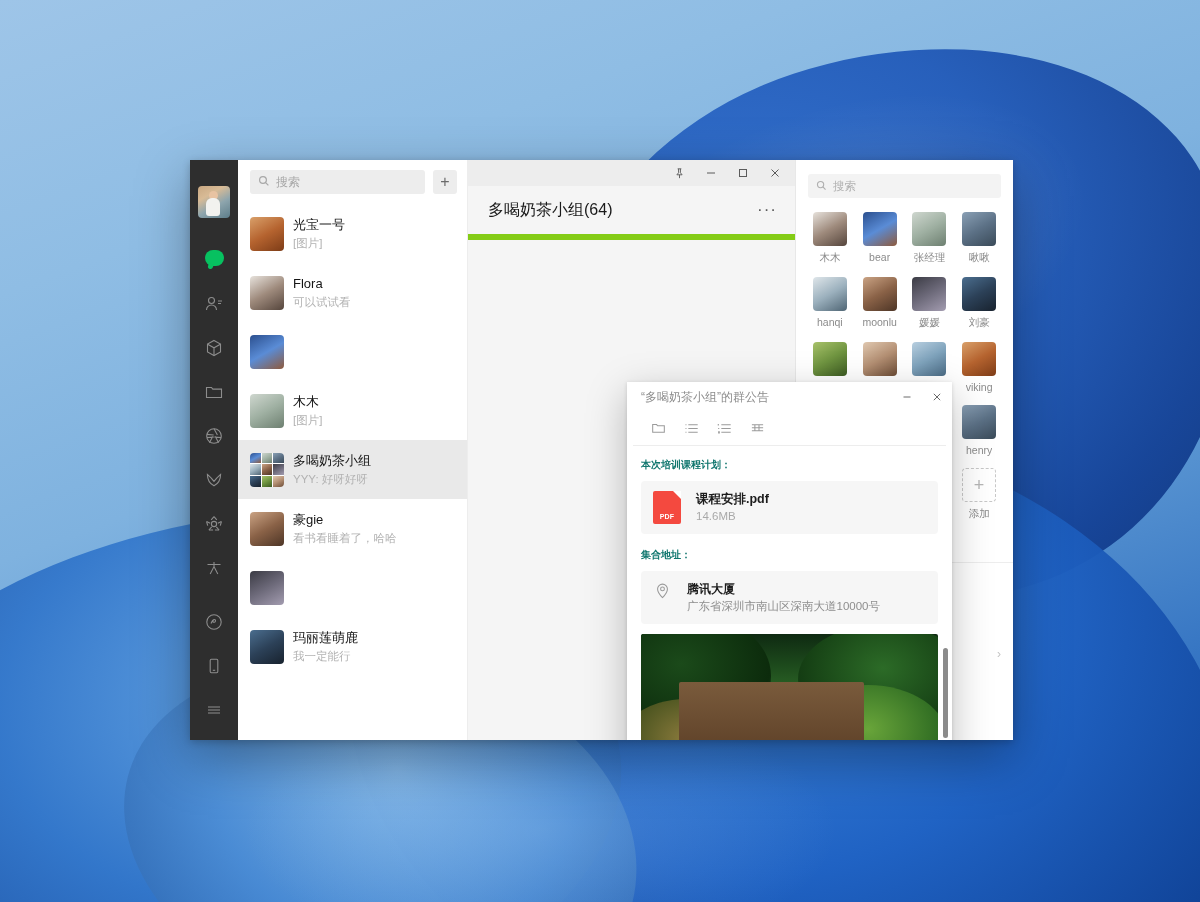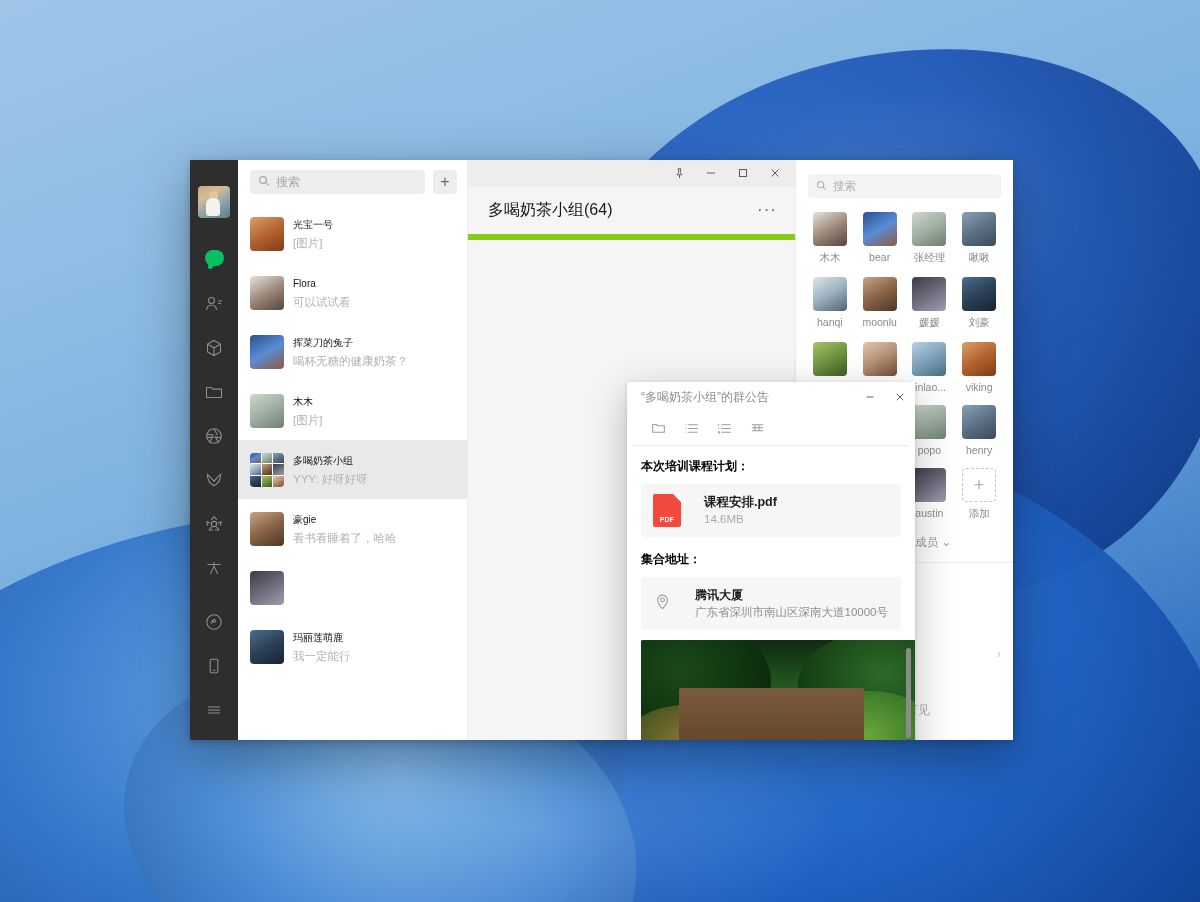--- a/index.html
+++ b/index.html
@@ -76,21 +76,21 @@
     flex: 1 1 auto; height: 24px; background:#ededed; border-radius: 3px; display:flex; align-items:center;
     gap: 6px; padding: 0 8px; color:#a8a8a8; font-size: 12px;
   }
   #list-add-btn { width: 24px; height: 24px; background:#ededed; border-radius:3px; display:flex; align-items:center;
     justify-content:center; color:#6b6b6b; font-size: 16px; line-height: 1; }
   #chat-items { flex:1 1 auto; overflow: hidden; }
   .chat-item { height: 59px; display:flex; align-items:center; padding: 0 10px 0 12px; gap: 9px; position:relative; }
   .chat-item.selected { background:#e9e9e9; }
   .chat-item .ava { width: 34px; height: 34px; border-radius: 4px; flex:0 0 34px; overflow:hidden; position:relative; }
   .chat-item .txt { flex: 1 1 auto; min-width:0; }
-  .chat-item .nm { font-size: 10px; color:#151515; white-space:nowrap; overflow:hidden; text-overflow:ellipsis; line-height: 17px; }
+  .chat-item .nm { font-size: 13px; color:#151515; white-space:nowrap; overflow:hidden; text-overflow:ellipsis; line-height: 17px; }
   .chat-item .sub { font-size: 11.5px; color:#b2b2b2; white-space:nowrap; overflow:hidden; text-overflow:ellipsis; line-height: 16px; margin-top:2px; }
   .chat-item .meta { font-size: 10.5px; color:#c0c0c0; align-self:flex-start; margin-top:10px; white-space:nowrap;}
 
   
   #conv-col { flex: 1 1 auto; display:flex; flex-direction: column; background:#f5f5f5; min-width:0; position:relative;}
   #titlebar { height: 26px; display:flex; align-items:center; justify-content:flex-end; padding-right: 4px; gap: 0; background:#ededed;}
   .win-btn { width: 32px; height: 26px; display:flex; align-items:center; justify-content:center; color:#5b5b5b; }
   #conv-header { height: 54px; background:#f5f5f5; display:flex; align-items:center; padding: 0 18px 0 20px; border-bottom:6px solid #84cc16;}
   #conv-title { font-size: 16px; color:#1a1a1a; flex: 1 1 auto; }
   #conv-more { color:#5b5b5b; font-size: 17px; letter-spacing: 1px; line-height: 10px; }
@@ -107,33 +107,33 @@
   .member.add .ava { border: 1px dashed #c8c8c8; display:flex; align-items:center; justify-content:center; color:#b5b5b5; font-size:18px; background:#fff;}
   #more-members { text-align:center; font-size: 11.5px; color:#9a9a9a; padding: 14px 0 12px; }
   #info-divider { height: 1px; background:#ededed; margin: 0 0 0 0; }
   .info-row { padding: 12px 14px 0; position:relative; }
   .info-row .lbl { font-size: 12.5px; color:#222; font-weight:bold; }
   .info-row .val { font-size: 12px; color:#aeaeae; margin-top: 6px; padding-right:14px; }
   .info-row .chev { position:absolute; right:12px; top: 32px; color:#c4c4c4; font-size: 12px; }
 
   
   #announce-dialog {
-    position: absolute; left: 437px; top: 222px; width: 288px; height: 458px;
+    position: absolute; left: 437px; top: 222px; width: 325px; height: 458px;
     background: #fff; box-shadow: 0 12px 38px rgba(0,0,0,.26), 0 1px 4px rgba(0,0,0,.14);
     display:flex; flex-direction:column; overflow:hidden;
   }
   #dlg-titlebar { height: 30px; display:flex; align-items:center; padding-left: 14px; }
   #dlg-title { font-size: 12px; color:#8c8c8c; flex:1 1 auto; white-space:nowrap; overflow:hidden;}
   .dlg-win-btn { width: 30px; height: 30px; display:flex; align-items:center; justify-content:center; color:#6a6a6a; }
   #dlg-toolbar { height: 34px; display:flex; align-items:center; gap: 18px; padding: 0 18px; border-bottom: 1px solid #ededed; margin: 0 6px;}
   .tool-ico { color:#9b9b9b; display:flex; align-items:center; }
   #dlg-content { flex: 1 1 auto; padding: 12px 14px 0 14px; overflow:hidden; position:relative; }
-  .sec-label { font-size: 12px; color:#000000; font-weight:bold; margin-bottom: 9px; }
+  .sec-label { font-size: 10px; color:#0f766e; font-weight:bold; margin-bottom: 9px; }
   .card {
-    background:#f6f6f6; border-radius: 4px; display:flex; align-items:center; gap:23px; padding: 10px 12px;
+    background:#f6f6f6; border-radius: 4px; display:flex; gap:15px; padding: 10px 12px;
   }
   #file-card { margin-bottom: 14px; }
   .pdf-ico { width: 28px; height: 33px; background:#f4493f; border-radius:2px; position:relative; flex:0 0 28px;
     display:flex; align-items:flex-end; justify-content:center; padding-bottom:4px;}
   .pdf-ico:after{content:"";position:absolute;right:0;top:0;border-width:0 8px 8px 0;border-style:solid;border-color:#fff #fff transparent transparent;}
   .pdf-ico span { font-size: 7px; color:#fff; font-weight:bold; letter-spacing:.2px;}
   .file-name { font-size: 12.5px; color:#1c1c1c; font-weight:bold; line-height:16px;}
   .file-size { font-size: 11.5px; color:#a9a9a9; margin-top:2px; line-height:15px;}
   #loc-card { margin-bottom: 10px; }
   .loc-name { font-size: 12px; color:#1c1c1c; font-weight:bold; line-height:16px;}
@@ -300,24 +300,20 @@
           <div class="chat-item">
             <div class="ava" style="background: linear-gradient(150deg, rgb(231, 226, 220), rgb(158, 138, 124), rgb(85, 69, 60));"></div>
             <div class="txt">
               <div class="nm">Flora</div>
               <div class="sub">可以试试看</div>
             </div>
             <div class="meta"></div>
           </div>
           <div class="chat-item">
             <div class="ava" style="background: linear-gradient(150deg, rgb(43, 79, 142), rgb(90, 140, 214), rgb(143, 90, 60));"></div>
-            <div class="txt">
-              <div class="nm">挥菜刀的兔子</div>
-              <div class="sub">喝杯无糖的健康奶茶？</div>
-            </div>
             <div class="meta"></div>
           </div>
           <div class="chat-item">
             <div class="ava" style="background: linear-gradient(150deg, rgb(207, 215, 207), rgb(159, 176, 162), rgb(109, 127, 112));"></div>
             <div class="txt">
               <div class="nm">木木</div>
               <div class="sub">[图片]</div>
             </div>
             <div class="meta"></div>
           </div>

